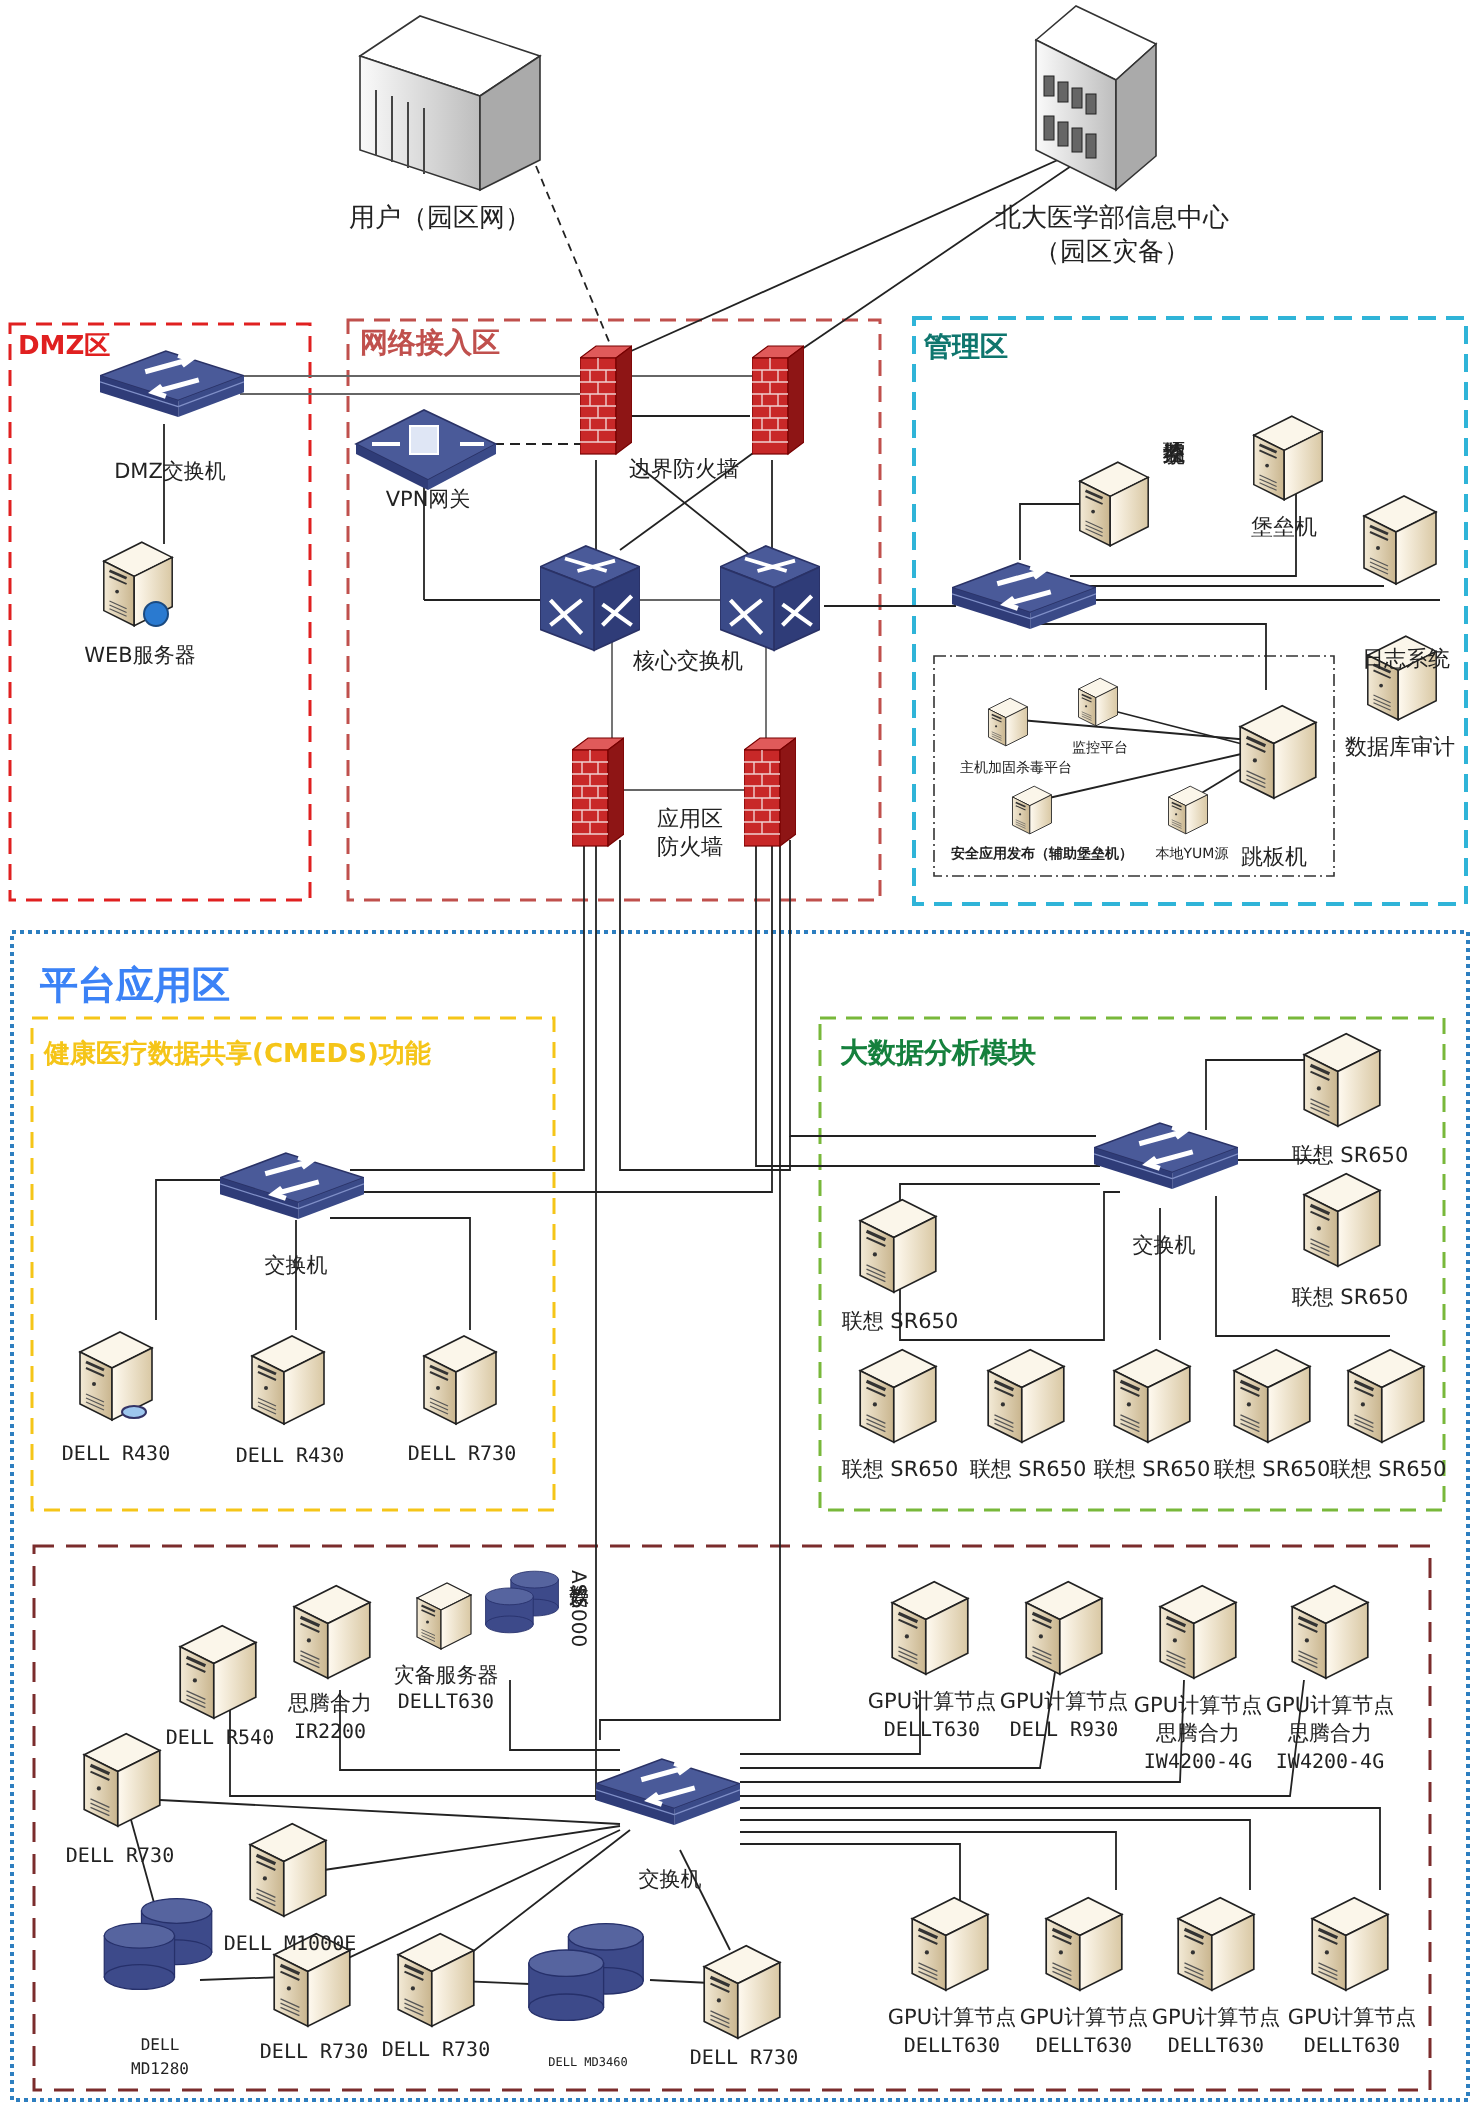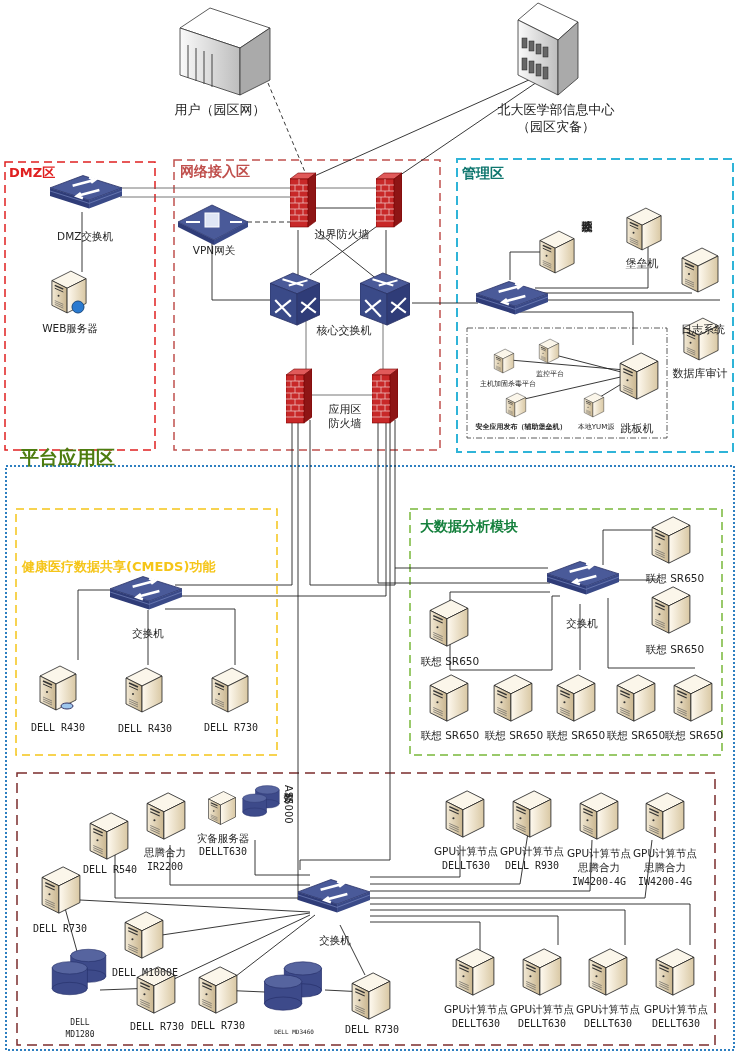--- a/index.html
+++ b/index.html
@@ -267,22 +267,22 @@
   <use href="#server" x="654" y="944" width="42" height="56"></use>
 </svg>
 
 <div class="lbl c" style="left:220px;top:104px;font-size:13px;">用户（园区网）</div>
 <div class="lbl c" style="left:556px;top:104px;font-size:13px;">北大医学部信息中心</div>
 <div class="lbl c" style="left:556px;top:121px;font-size:13px;">（园区灾备）</div>
 
 <div class="zone" style="left:9px;top:164px;font-size:13px;color:#e02020;">DMZ区</div>
 <div class="zone" style="left:180px;top:163px;font-size:14px;color:#c0504d;">网络接入区</div>
 <div class="zone" style="left:462px;top:165px;font-size:14px;color:#0f766e;">管理区</div>
-<div class="zone" style="left:20px;top:445px;font-size:19px;color:#4d7c0f;">平台应用区</div>
-<div class="zone" style="left:22px;top:518px;font-size:13px;color:#f5c518;margin-top:40px;">健康医疗数据共享(CMEDS)功能</div>
+<div class="zone" style="left:20px;top:480px;font-size:19px;color:#3b82f6;">平台应用区</div>
+<div class="zone" style="left:22px;top:518px;font-size:13px;color:#f5c518;">健康医疗数据共享(CMEDS)功能</div>
 <div class="zone" style="left:420px;top:518px;font-size:14px;color:#15803d;">大数据分析模块</div>
 
 <div class="lbl c" style="left:85px;top:230px;">DMZ交换机</div>
 <div class="lbl c" style="left:70px;top:322px;">WEB服务器</div>
 
 <div class="lbl c" style="left:214px;top:244px;text-align:center;">VPN网关</div>
 <div class="lbl c" style="left:342px;top:229px;font-size:11px;">边界防火墙</div>
 <div class="lbl c" style="left:344px;top:325px;font-size:11px;">核心交换机</div>
 <div class="lbl c" style="left:345px;top:404px;font-size:11px;">应用区</div>
 <div class="lbl c" style="left:345px;top:418px;font-size:11px;">防火墙</div>

